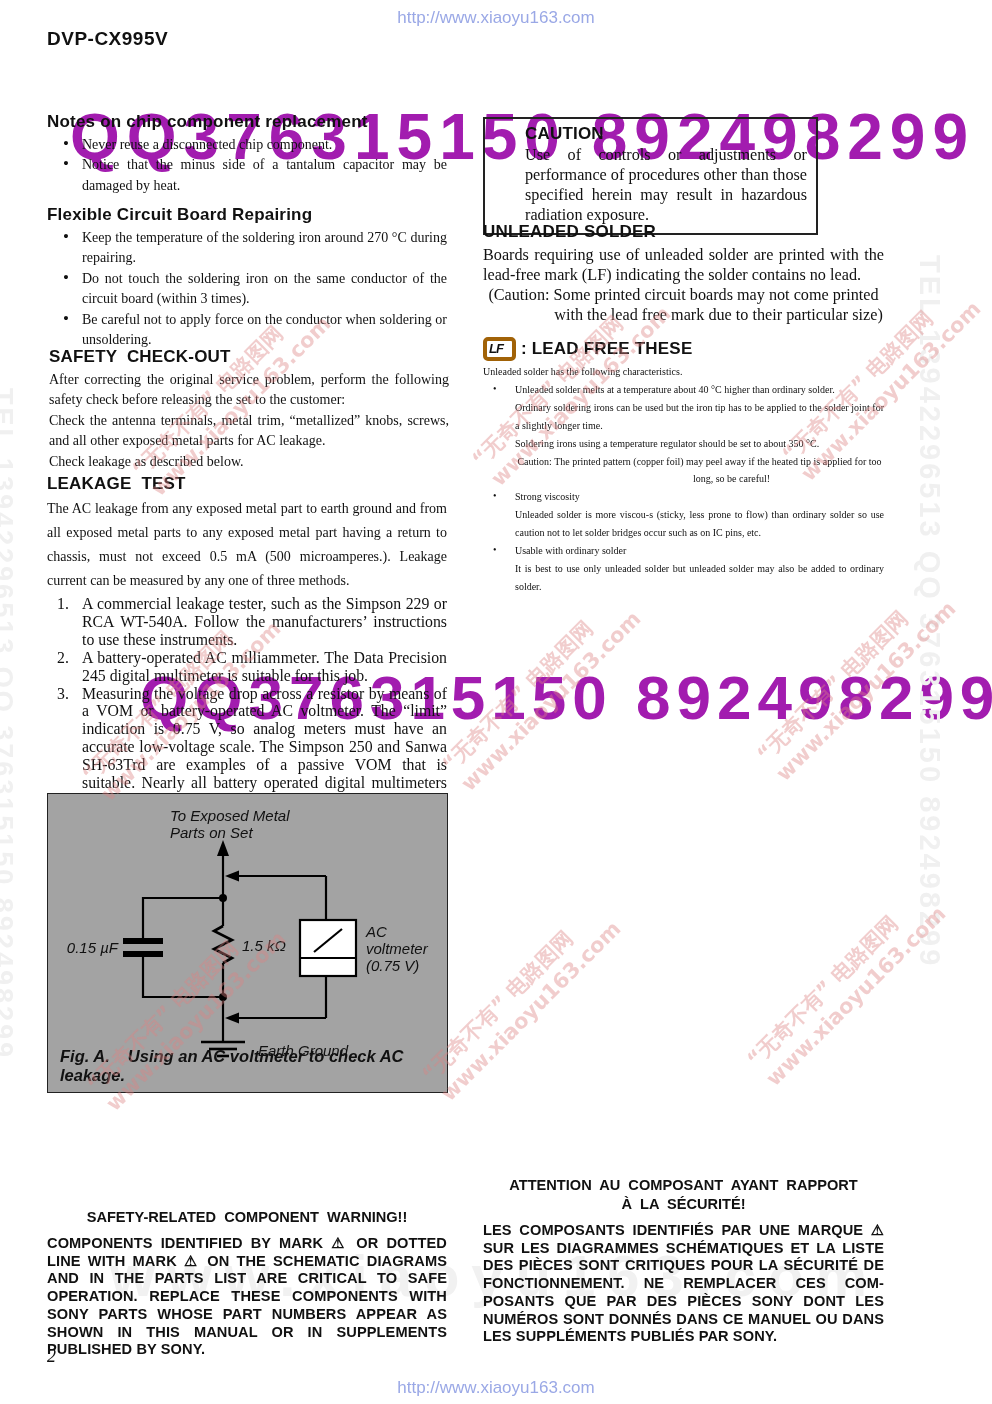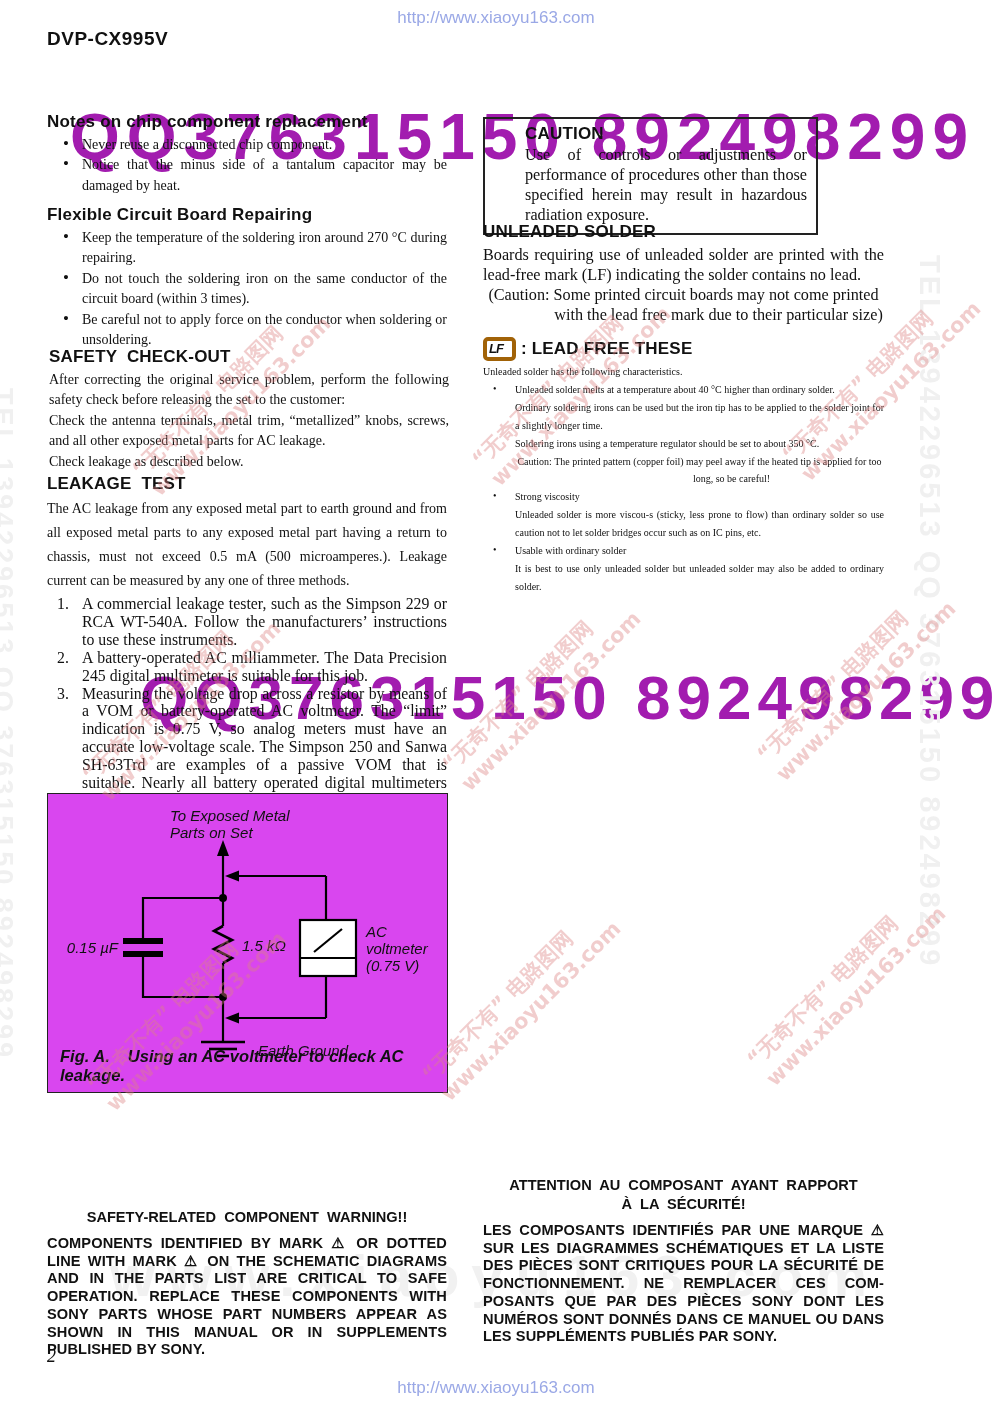--- a/index.html
+++ b/index.html
@@ -69,21 +69,21 @@
     background:#fff;
   }
   .rb { font-size:10px; line-height:17.9px; text-align:justify; }
   .rbl { position:relative; padding-left:32px; }
   .rbl::before { content:"\2022"; position:absolute; left:10px; top:-1px; }
   .rsub { padding-left:32px; }
   .hang-caut { padding-left:96px; text-indent:-64px; text-align:center; }
   
   .figure-box {
     position:absolute; left:47px; top:793px; width:401px; height:300px;
-    border:1px solid #222; background:#d946ef;
+    border:1px solid #222; background:#a3a3a3;
   }
   .fig-caption {
     position:absolute; left:12px; bottom:7px; width:380px;
     font-family:"Liberation Sans", sans-serif; font-weight:bold; font-style:italic;
     font-size:16.5px;
   }
   .fig-caption .cap-txt { margin-left:18px; }
   svg text {
     font-family:"Liberation Sans", sans-serif; font-style:italic; font-size:15px;
     fill:#111;

